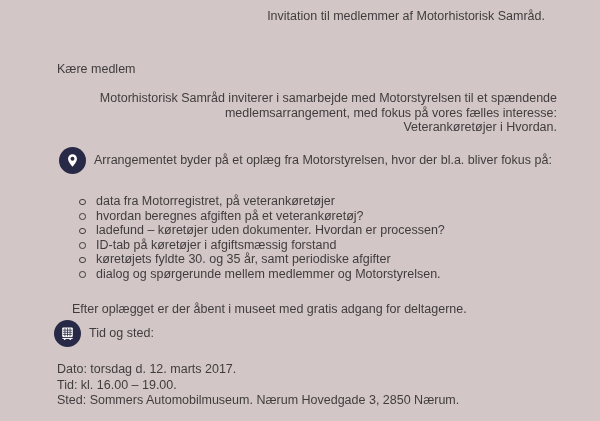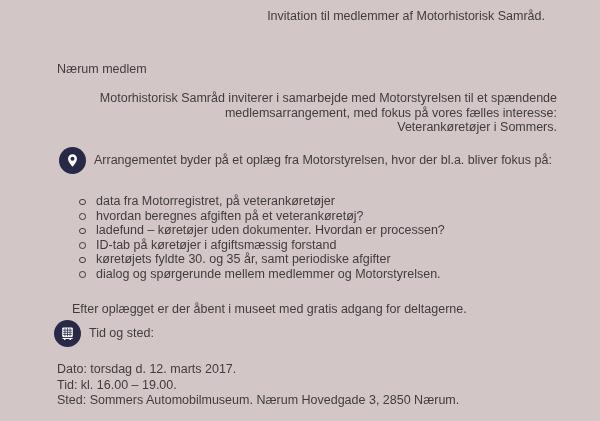--- a/index.html
+++ b/index.html
@@ -35,26 +35,26 @@
   .after{position:absolute;top:287px;left:72px;width:500px;margin-top:15px;}
   .details{position:absolute;top:362px;left:57px;width:520px;line-height:15.5px;}
 </style>
 </head>
 <body>
 
 <div class="page">
 
   <div class="header">Invitation til medlemmer af Motorhistorisk Samråd.</div>
 
-  <div class="greeting">Nærum medlem</div>
+  <div class="greeting">Kære medlem</div>
 
   <div class="intro">
     <div>Motorhistorisk Samråd inviterer i samarbejde med Motorstyrelsen til et spændende</div>
     <div>medlemsarrangement, med fokus på vores fælles interesse:</div>
-    <div>Veterankøretøjer i Sommers.</div>
+    <div>Veterankøretøjer i Hvordan.</div>
   </div>
 
   <div class="section sec1">
     <span class="icon-circle">
       <svg width="17" height="17" viewBox="0 0 24 24" aria-hidden="true">
         <path fill="#ffffff" fill-rule="evenodd" d="M12 3.2c-3.5 0-6.3 2.8-6.3 6.3 0 4.7 6.3 11.3 6.3 11.3s6.3-6.6 6.3-11.3c0-3.5-2.8-6.3-6.3-6.3zm0 9.1a2.8 2.8 0 1 1 0-5.6 2.8 2.8 0 0 1 0 5.6z"></path>
       </svg>
     </span>
     <span class="sec-heading">Arrangementet byder på et oplæg fra Motorstyrelsen, hvor der bl.a. bliver fokus på:</span>
   </div>

